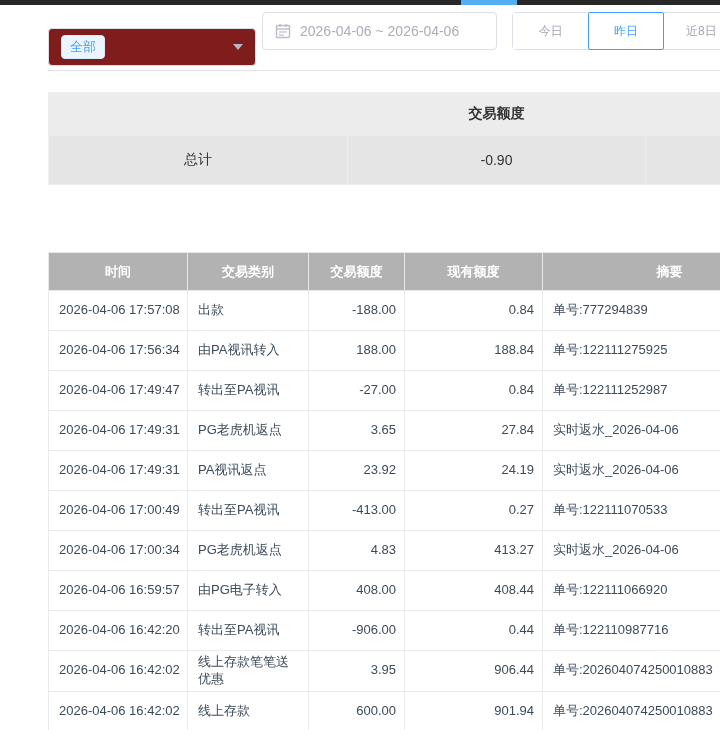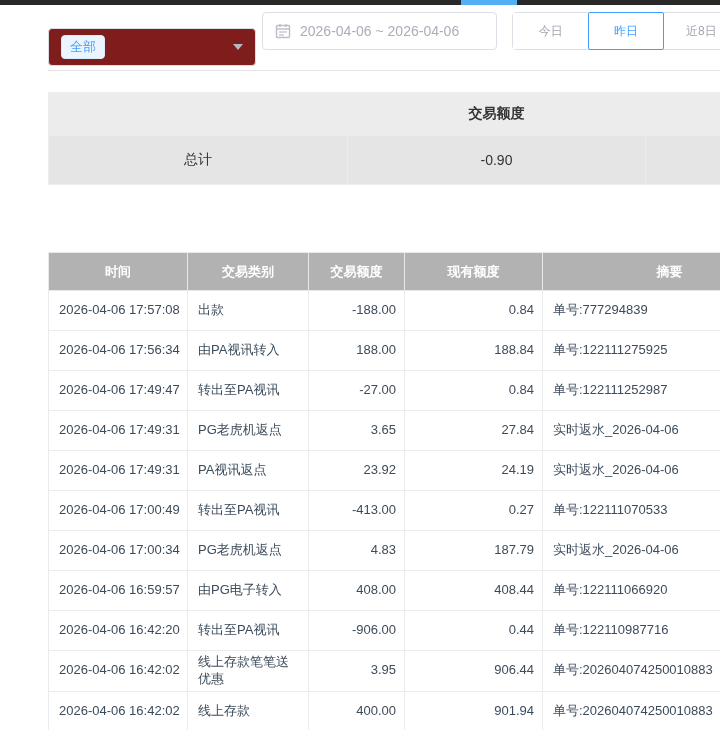--- a/index.html
+++ b/index.html
@@ -163,21 +163,21 @@
         <td class="c-time al">2026-04-06 17:00:49</td>
         <td class="al">转出至PA视讯</td>
         <td class="ar">-413.00</td>
         <td class="ar">0.27</td>
         <td class="al">单号:122111070533</td>
       </tr>
       <tr>
         <td class="c-time al">2026-04-06 17:00:34</td>
         <td class="al">PG老虎机返点</td>
         <td class="ar">4.83</td>
-        <td class="ar">187.79</td>
+        <td class="ar">413.27</td>
         <td class="al">实时返水_2026-04-06</td>
       </tr>
       <tr>
         <td class="c-time al">2026-04-06 16:59:57</td>
         <td class="al">由PG电子转入</td>
         <td class="ar">408.00</td>
         <td class="ar">408.44</td>
         <td class="al">单号:122111066920</td>
       </tr>
       <tr>
@@ -190,20 +190,20 @@
       <tr>
         <td class="c-time al">2026-04-06 16:42:02</td>
         <td class="al">线上存款笔笔送优惠</td>
         <td class="ar">3.95</td>
         <td class="ar">906.44</td>
         <td class="al">单号:202604074250010883</td>
       </tr>
       <tr>
         <td class="c-time al">2026-04-06 16:42:02</td>
         <td class="al">线上存款</td>
-        <td class="ar">400.00</td>
+        <td class="ar">600.00</td>
         <td class="ar">901.94</td>
         <td class="al">单号:202604074250010883</td>
       </tr>
     </tbody>
   </table>
 
 </div>
 
 </body></html>

